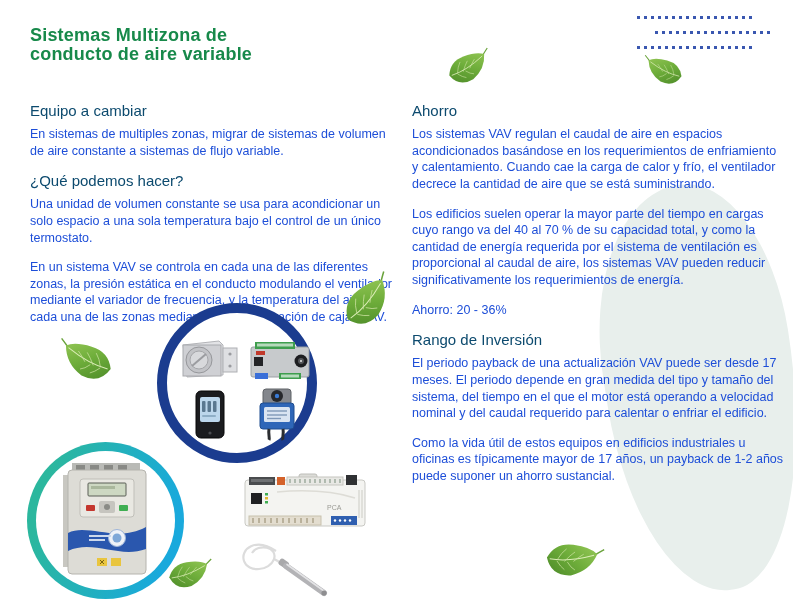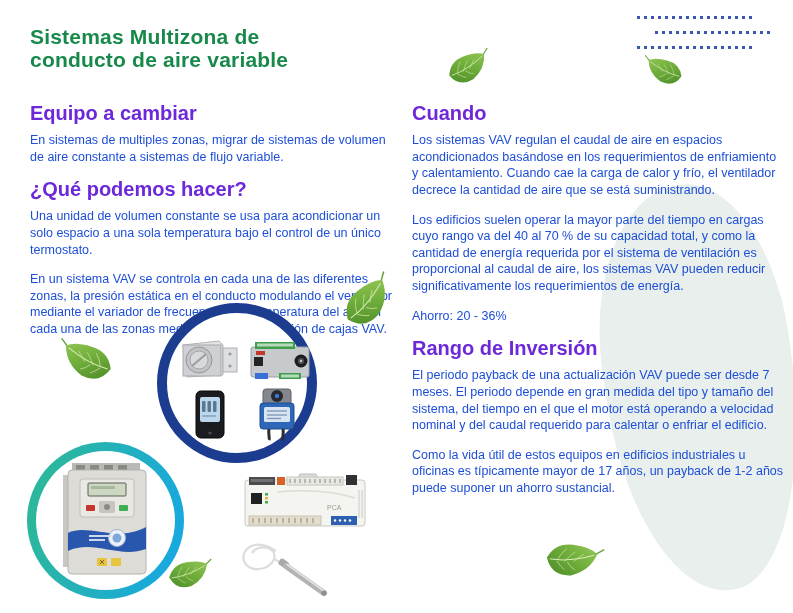--- a/index.html
+++ b/index.html
@@ -9,26 +9,26 @@
   .blob{position:absolute;left:606px;top:184px;width:190px;height:408px;background:#e8efec;
         border-radius:55% 45% 50% 50% / 45% 40% 62% 50%;transform:rotate(-9deg);z-index:0;}
   
   .dots{position:absolute;height:3px;width:116px;z-index:1;
         background:repeating-linear-gradient(90deg,#3a57b0 0 3px,transparent 3px 7px);}
   .dots.r1{left:637px;top:16px;}
   .dots.r2{left:655px;top:31px;}
   .dots.r3{left:637px;top:46px;}
   
   .title{position:absolute;left:30px;top:26px;z-index:2;color:#17894a;font-weight:700;
-         font-size:21px;line-height:1.08;letter-spacing:.2px;}
+         font-size:18px;line-height:1.08;letter-spacing:.2px;}
   
   .col{position:absolute;top:102px;z-index:2;}
   .col.left{left:30px;width:368px;}
   .col.right{left:412px;width:372px;}
-  .col h3{font-size:20px;font-weight:700;color:#6d28d9;margin:0 0 7px 0;}
+  .col h3{font-size:15px;font-weight:400;color:#0c4a6e;margin:0 0 7px 0;}
   .col h3.gap{margin-top:0;}
   .col p{font-size:12.5px;color:#1d4ed8;line-height:1.33;margin:0 0 13px 0;}
   
   .navy-circle{position:absolute;left:157px;top:303px;width:140px;height:140px;background:#fff;
         border:10px solid #1b3c8f;border-radius:50%;z-index:2;}
   .teal-ring{position:absolute;left:27px;top:442px;width:157px;height:157px;border-radius:50%;
         background:linear-gradient(105deg,#2bb79e 15%,#19a9dc 85%);z-index:2;}
   .teal-inner{position:absolute;left:9px;top:9px;width:139px;height:139px;border-radius:50%;background:#fff;}
   .eq{position:absolute;}
   
@@ -58,26 +58,26 @@
 
   <div class="col left">
     <h3>Equipo a cambiar</h3>
     <p>En sistemas de multiples zonas, migrar de sistemas de volumen de aire constante a sistemas de flujo variable.</p>
     <h3 class="gap">¿Qué podemos hacer?</h3>
     <p>Una unidad de volumen constante se usa para acondicionar un solo espacio a una sola temperatura bajo el control de un único termostato.</p>
     <p>En un sistema VAV se controla en cada una de las diferentes zonas, la presión estática en el conducto modulando el ventilador mediante el variador de frecuencia, y la temperatura del aire en cada una de las zonas mediante la incorcopración de cajas VAV.</p>
   </div>
 
   <div class="col right">
-    <h3>Cuando</h3>
+    <h3>Ahorro</h3>
     <p>Los sistemas VAV regulan el caudal de aire en espacios acondicionados basándose en los requerimientos de enfriamiento y calentamiento. Cuando cae la carga de calor y frío, el ventilador decrece la cantidad de aire que se está suministrando.</p>
     <p>Los edificios suelen operar la mayor parte del tiempo en cargas cuyo rango va del 40 al 70 % de su capacidad total, y como la cantidad de energía requerida por el sistema de ventilación es proporcional al caudal de aire, los sistemas VAV pueden reducir significativamente los requerimientos de energía.</p>
     <p>Ahorro: 20 - 36%</p>
     <h3 class="gap">Rango de Inversión</h3>
-    <p>El periodo payback de una actualización VAV puede ser desde 7 meses. El periodo depende en gran medida del tipo y tamaño del sistema, del tiempo en el que el motor está operando a velocidad nominal y del caudal requerido para calentar o enfriar el edificio.</p>
+    <p>El periodo payback de una actualización VAV puede ser desde 17 meses. El periodo depende en gran medida del tipo y tamaño del sistema, del tiempo en el que el motor está operando a velocidad nominal y del caudal requerido para calentar o enfriar el edificio.</p>
     <p>Como la vida útil de estos equipos en edificios industriales u oficinas es típicamente mayor de 17 años, un payback de 1-2 años puede suponer un ahorro sustancial.</p>
   </div>
 
   <div class="navy-circle">
 
     <svg class="eq" style="left:12px;top:22px" width="62" height="46" viewBox="0 0 62 46">
       <polygon points="4,10 40,6 44,10 44,40 8,42" fill="#e2e3e6" stroke="#b3b4b8"></polygon>
       <rect x="4" y="10" width="38" height="31" fill="#cfd0d4" stroke="#a8a9ad"></rect>
       <circle cx="20" cy="25" r="13" fill="#c2c3c7" stroke="#96979b"></circle>
       <circle cx="20" cy="25" r="9" fill="#d8d9dc" stroke="#a5a6aa"></circle>

